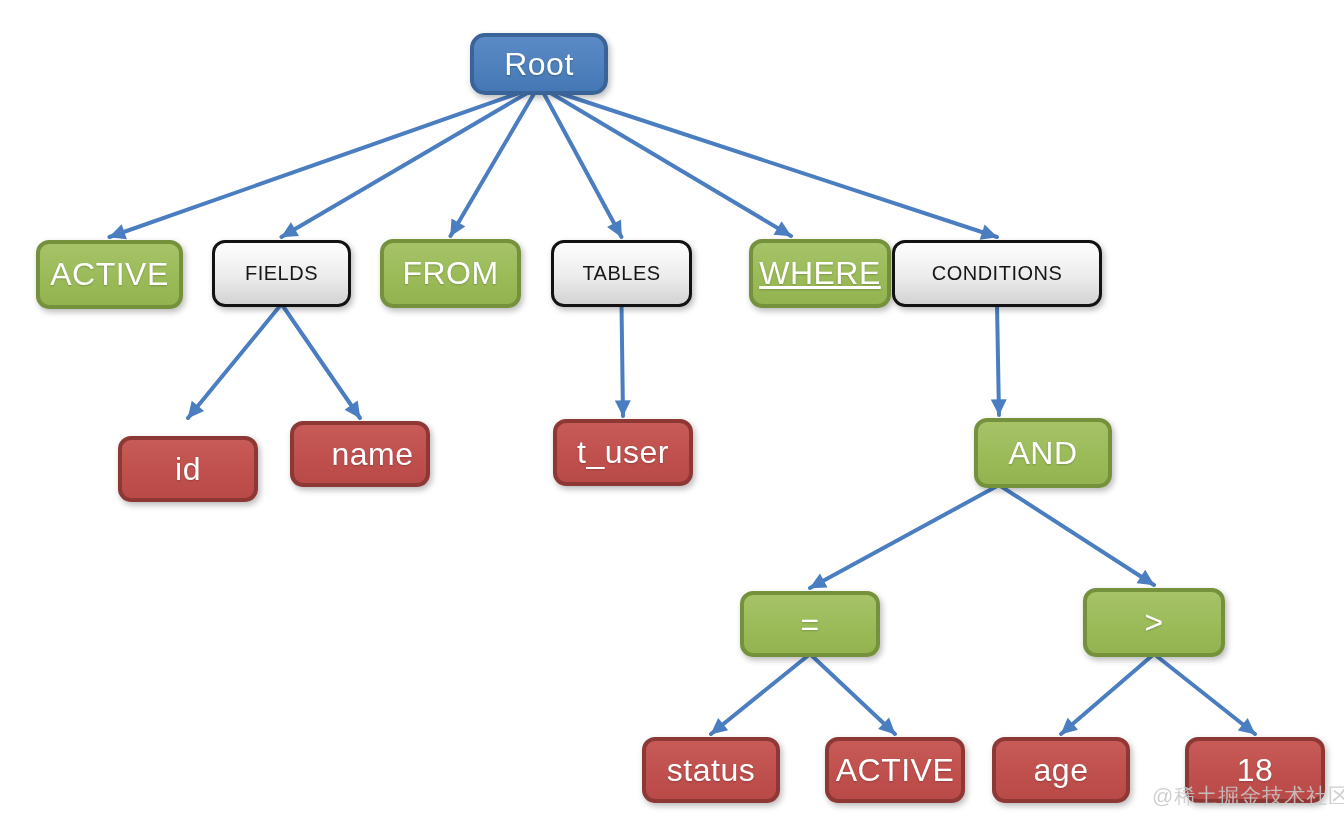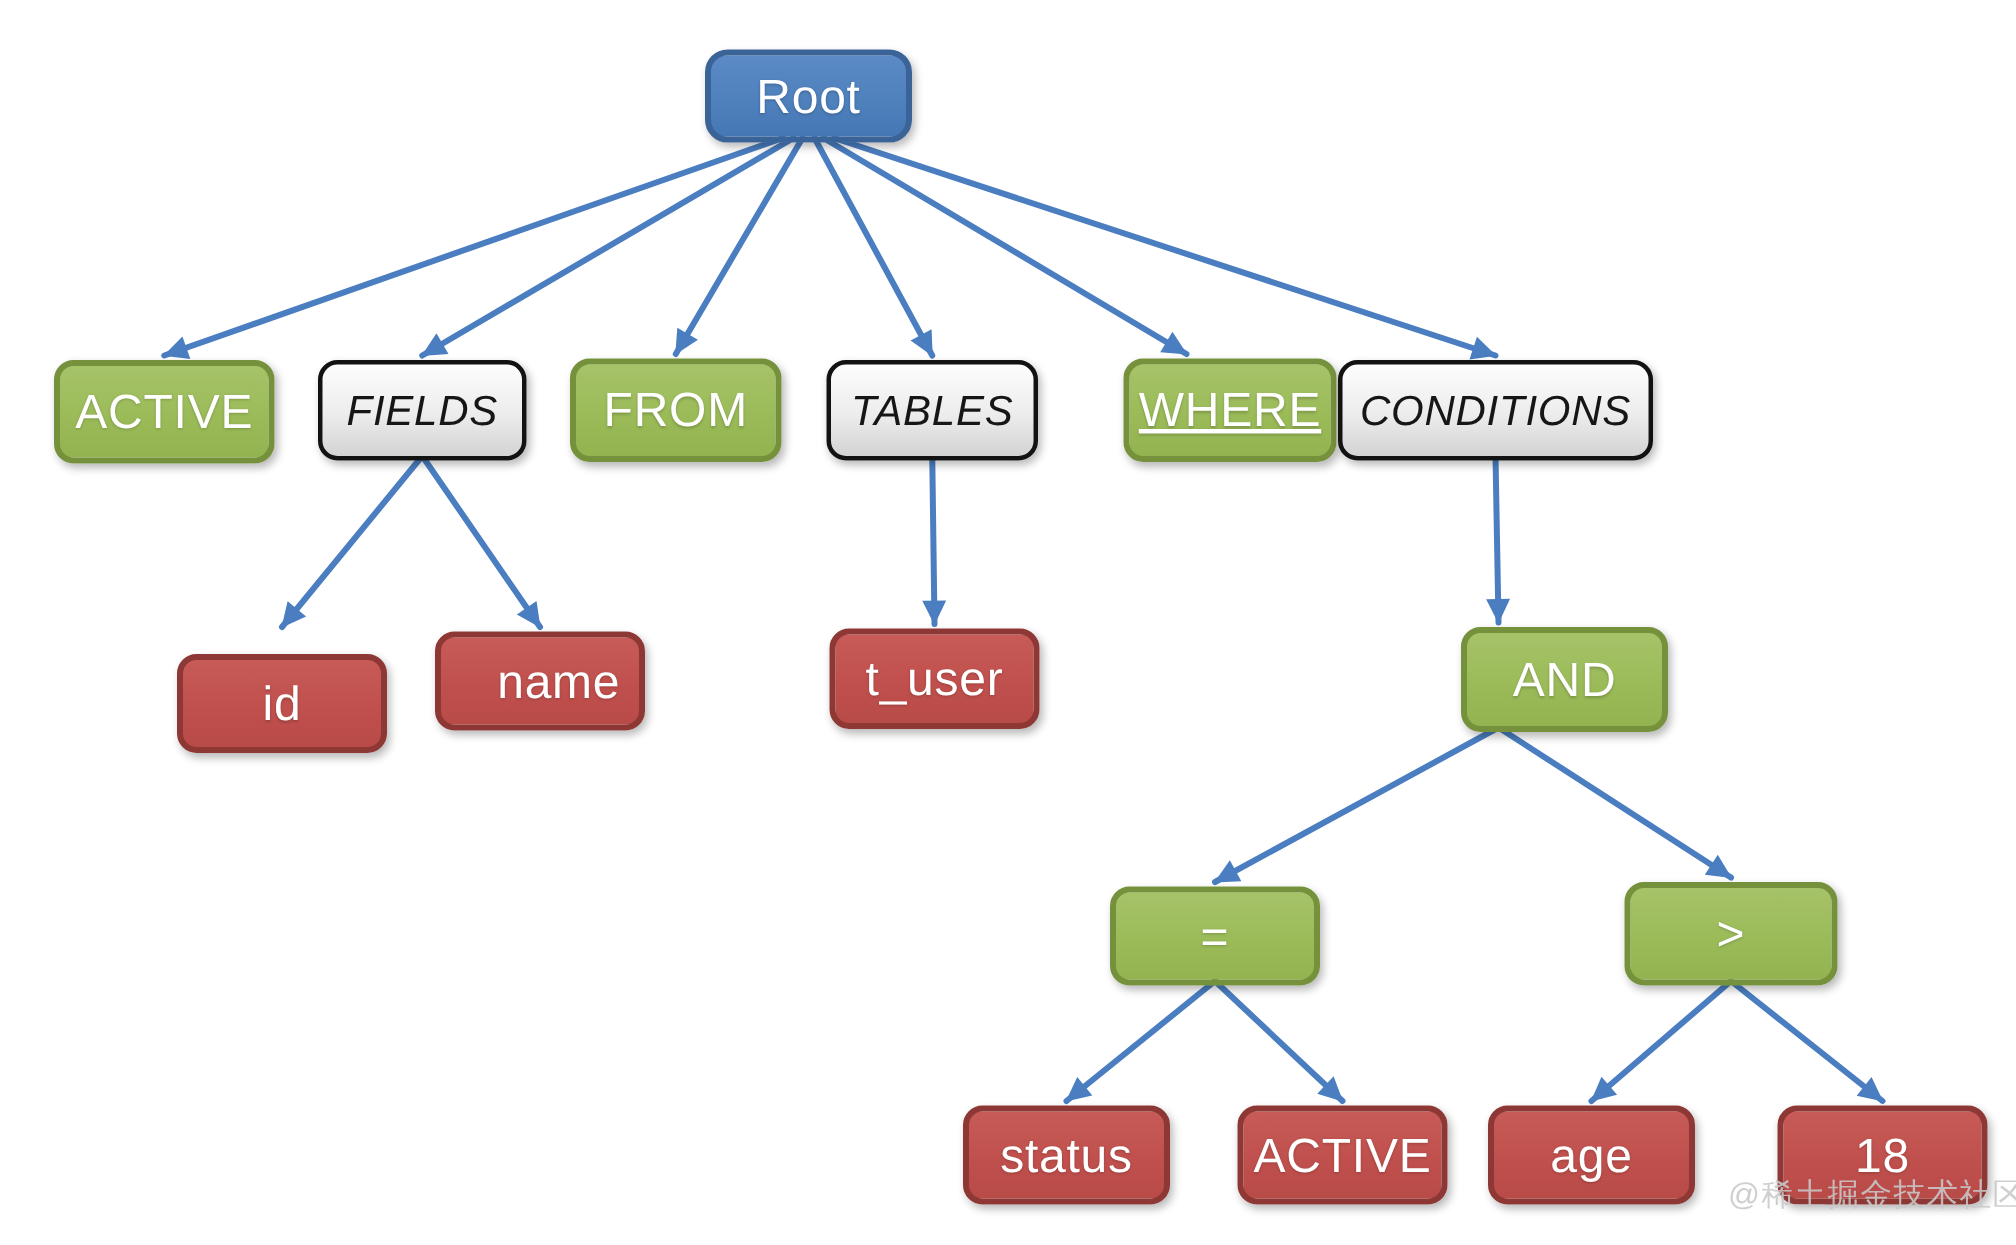--- a/index.html
+++ b/index.html
@@ -45,23 +45,22 @@
   .node.red {
     background: linear-gradient(180deg, #c75b57 0%, var(--red) 55%, #b84a47 100%);
     border: 4px solid var(--red-border);
     color: #ffffff;
     text-shadow: 0 1px 2px rgba(0,0,0,0.2);
   }
   .node.gray {
     background: linear-gradient(180deg, #fdfdfd 0%, #ececec 55%, #d3d3d3 100%);
     border: 3px solid #121212;
     color: #161616;
-    font-size: 28px;
+    font-size: 20px;
     letter-spacing: 0.5px;
-    font-style: italic;
   }
   .watermark {
     position: absolute;
     z-index: 3;
     font-size: 21px;
     color: #c9c9c9;
     opacity: 0.88;
     letter-spacing: 1px;
     white-space: nowrap;
   }

